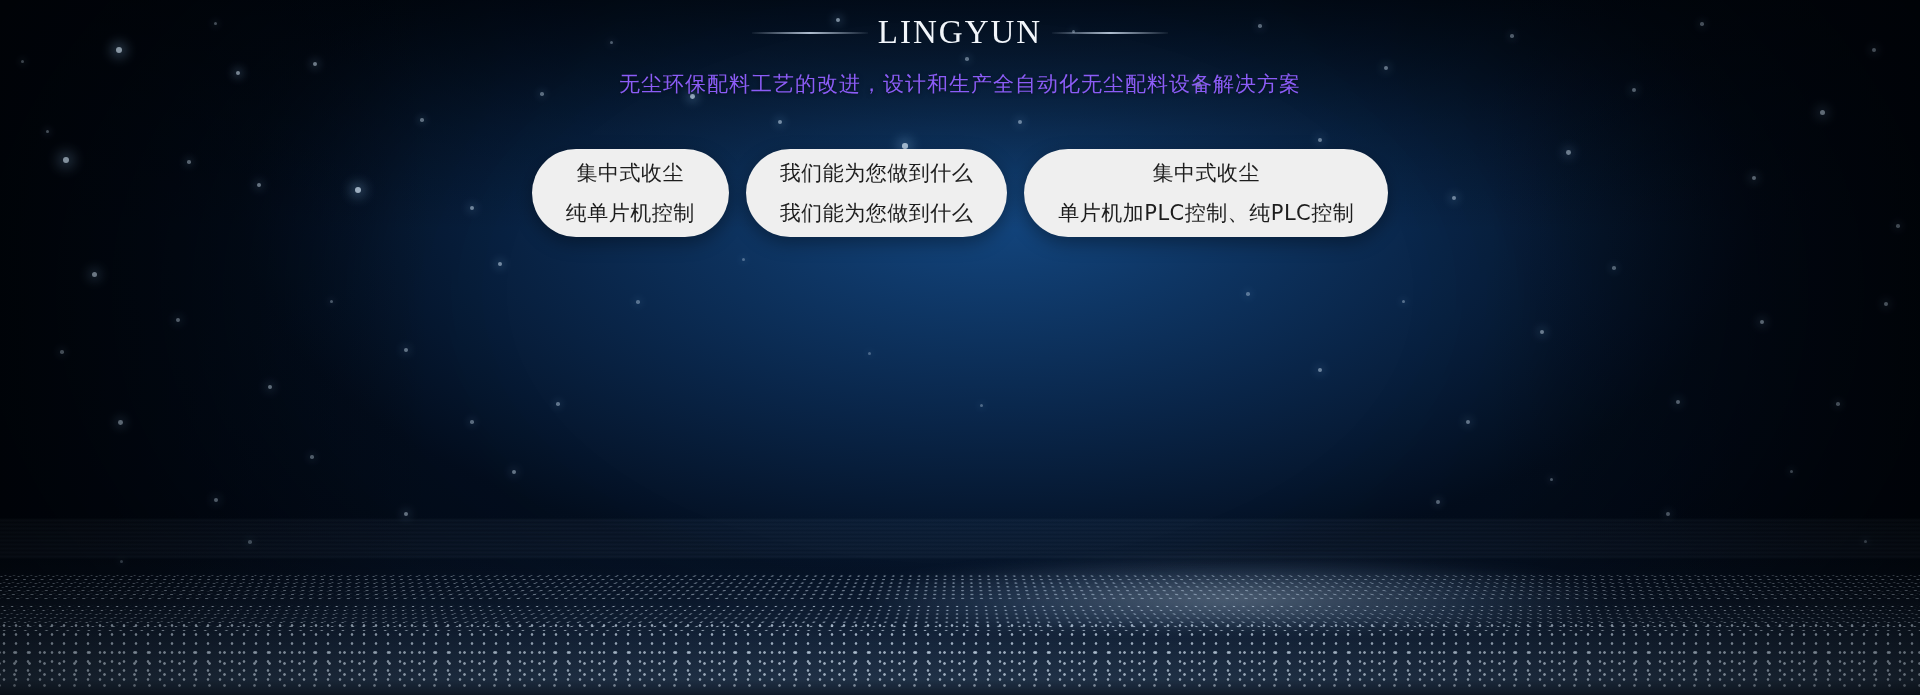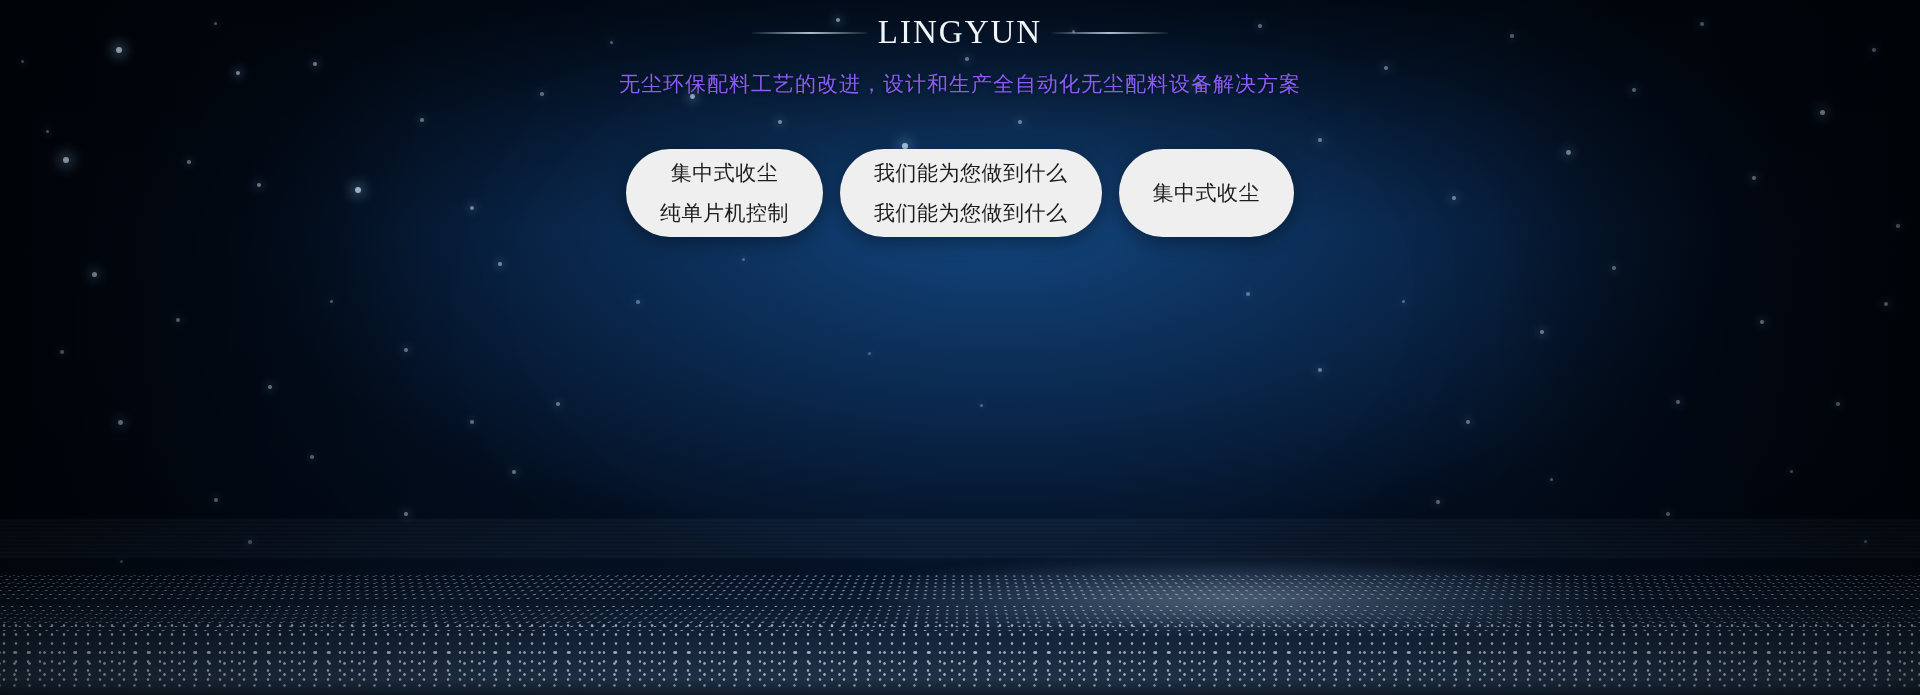--- a/index.html
+++ b/index.html
@@ -308,17 +308,18 @@
         <span class="card-line">纯单片机控制</span>
       </div>
 
       <div class="card">
         <span class="card-line">我们能为您做到什么</span>
         <span class="card-line">我们能为您做到什么</span>
       </div>
 
       <div class="card">
         <span class="card-line">集中式收尘</span>
+        <span class="card-line">单片机加PLC控制、纯PLC控制</span>
       </div>
 
     </div>
   </div>
 </div>
 
 </body></html>

